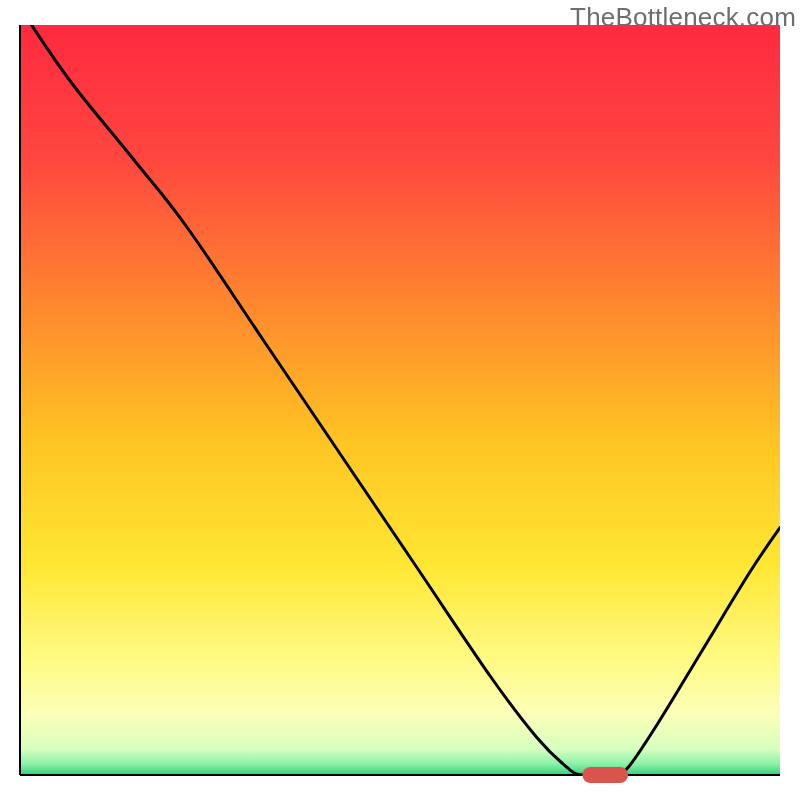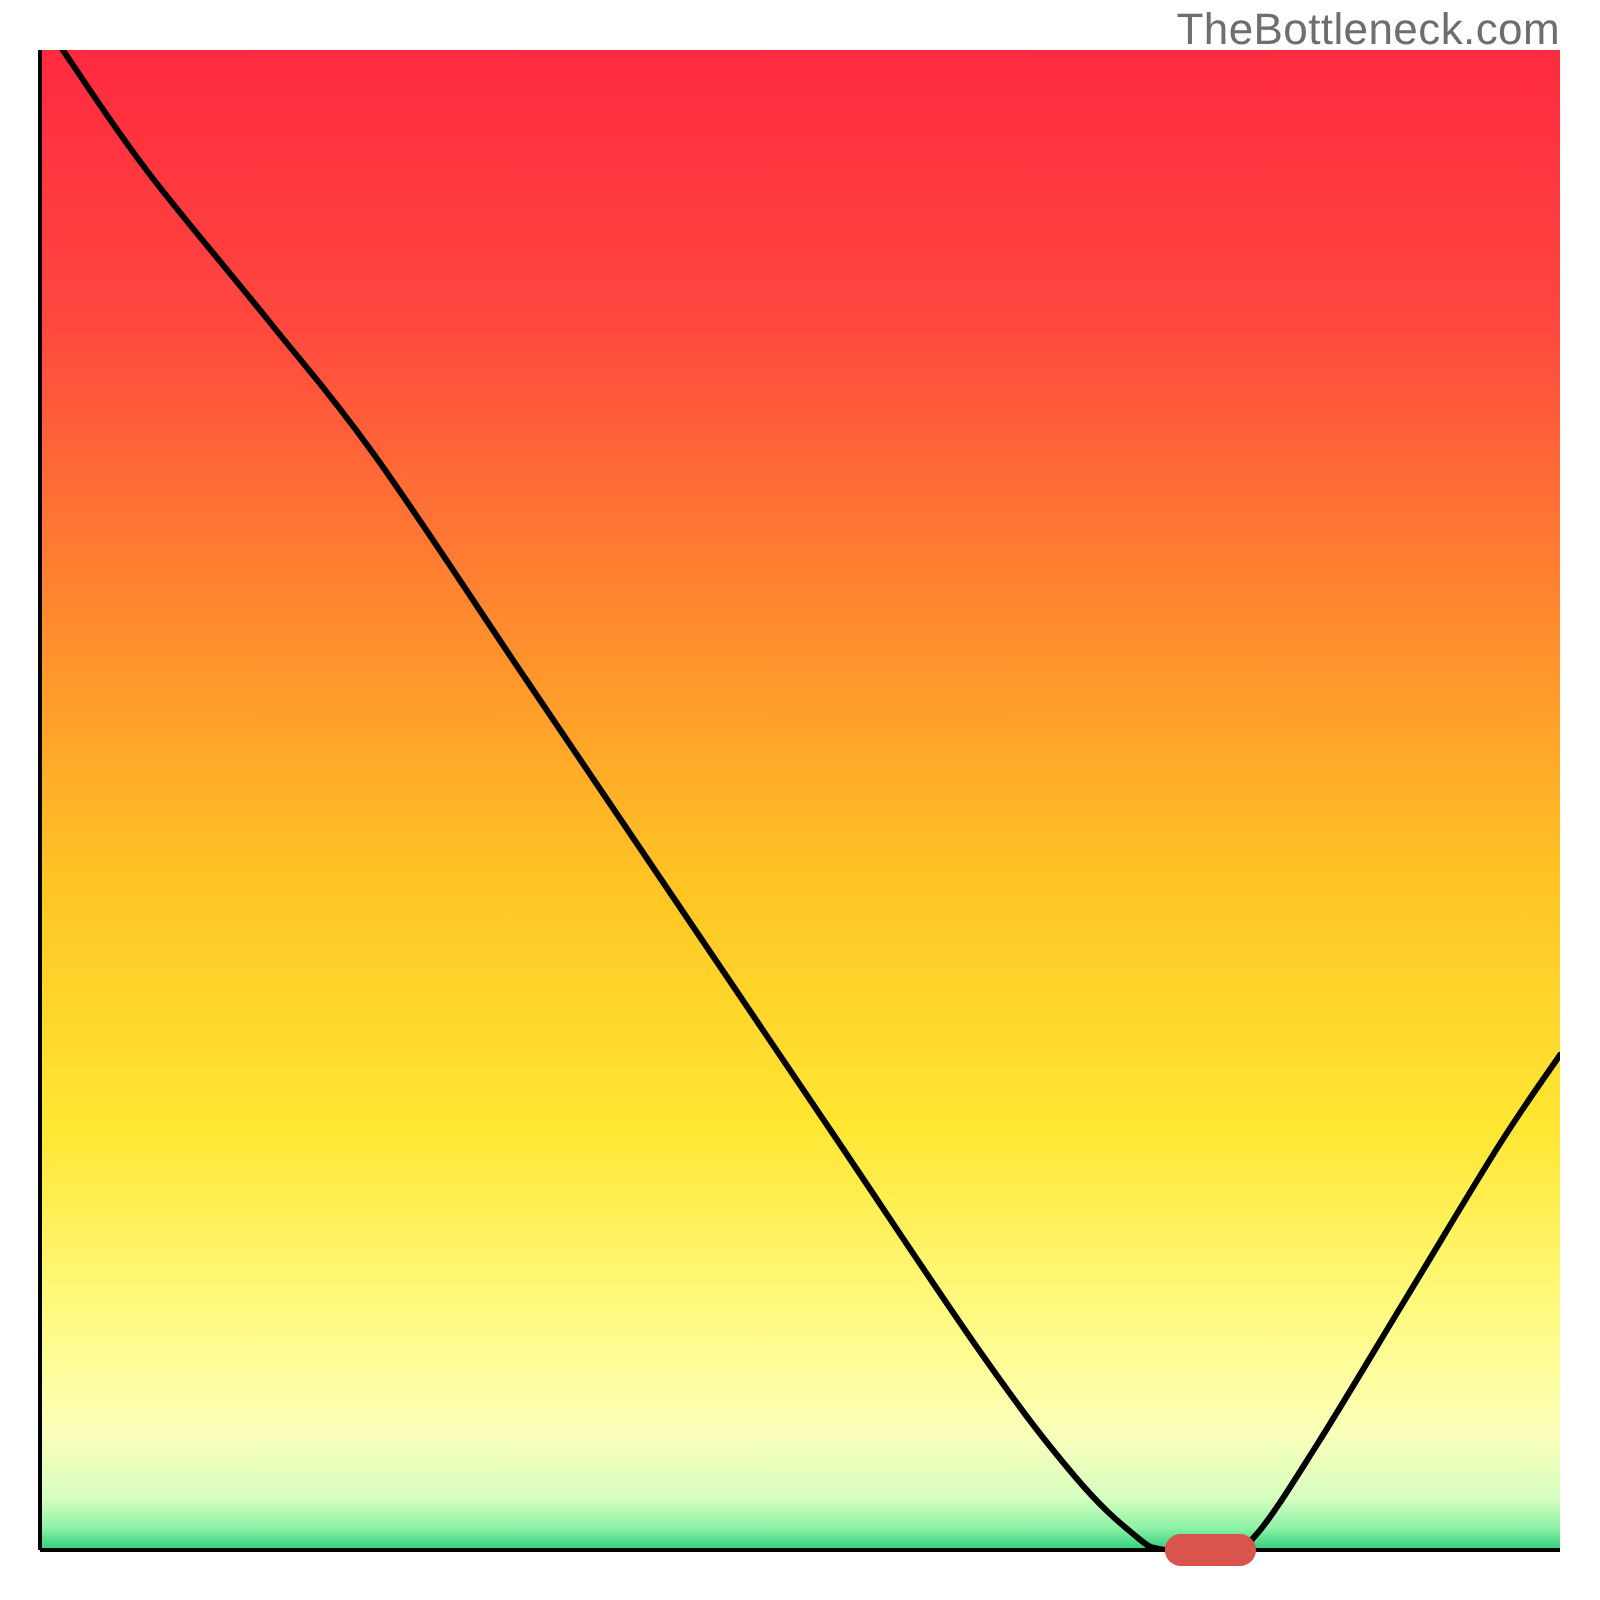--- a/index.html
+++ b/index.html
@@ -11,23 +11,23 @@
     font-family: Arial, Helvetica, sans-serif;
   }
   .stage {
     position: relative;
     width: 800px;
     height: 800px;
   }
   .watermark {
     position: absolute;
     top: 2px;
-    right: 20px;
+    right: 4px;
     color: #6e6e6e;
-    font-size: 22px;
+    font-size: 26px;
     font-weight: 500;
     letter-spacing: 0.2px;
   }
   svg.chart {
     position: absolute;
     left: 0;
     top: 0;
   }
 </style>
 </head>

